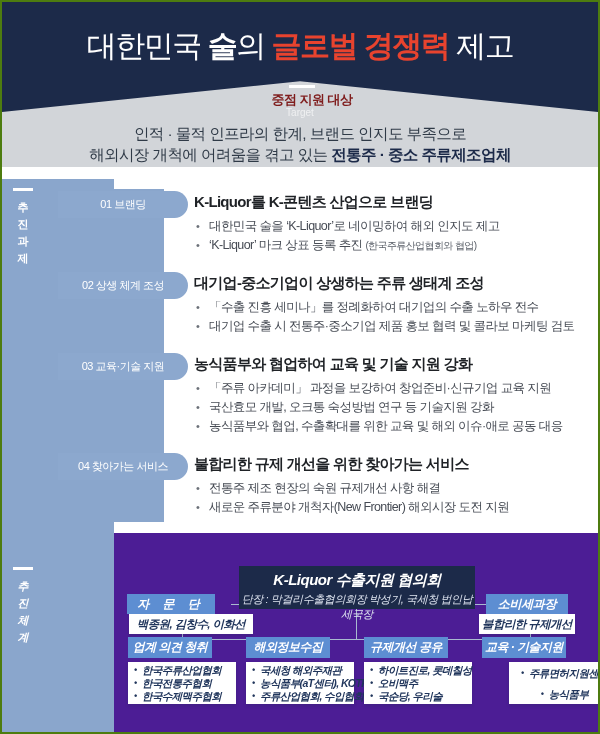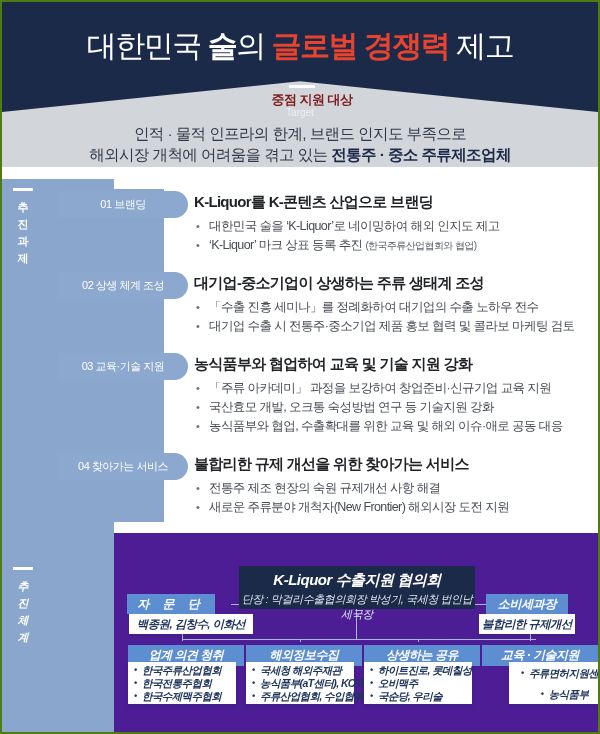--- a/index.html
+++ b/index.html
@@ -58,21 +58,21 @@
             background:#1c2a49; text-align:center; z-index:2; }
   .navybox .t{ margin-top:5px; font-size:15px; font-weight:800; color:#fff; letter-spacing:-0.5px; }
   .navybox .s{ margin-top:2px; font-size:11px; color:#dde3ef; letter-spacing:-0.4px; }
   .line{ position:absolute; background:#a9bad0; z-index:1; }
   .bluehead{ position:absolute; height:20px; background:#5d8ed2; color:#fff; z-index:2;
              font-size:12px; font-weight:700; display:flex; align-items:center; justify-content:center;
              letter-spacing:-0.3px; }
   .whitebox{ position:absolute; background:#fff; color:#21365c; z-index:2;
              font-size:11.5px; font-weight:700; display:flex; align-items:center; justify-content:center;
              letter-spacing:-0.6px; box-shadow:0 2px 2px rgba(27,42,73,0.18); white-space:nowrap; }
-  .colhead{ position:absolute; top:112px; width:116px; height:21px; background:#5d8ed2; color:#fff;
+  .colhead{ position:absolute; top:104px; width:84px; height:21px; background:#5d8ed2; color:#fff;
             font-size:12px; font-weight:700; display:flex; align-items:center; justify-content:center;
             letter-spacing:-0.5px; z-index:2; }
   .colbox{ position:absolute; top:129px; width:108px; height:42px; background:#fff; z-index:2;
            display:flex; flex-direction:column; justify-content:center; gap:1px;
            padding:3px 3px 3px 6px; box-shadow:0 2px 3px rgba(27,42,73,0.2); }
   .colbox.wide-gap{ gap:9px; }
   .colbox .oline{ position:relative; font-size:10.5px; line-height:12px; font-weight:700;
                   color:#21365c; letter-spacing:-0.6px; padding-left:8px; white-space:nowrap; }
   .colbox .oline::before{ content:"•"; position:absolute; left:0; top:0; font-size:9px; color:#21365c; }
 </style>
@@ -179,21 +179,21 @@
       <div class="oline">한국수제맥주협회</div>
     </div>
 
     <div class="colhead" style="left:244px;">해외정보수집</div>
     <div class="colbox" style="left:244px;">
       <div class="oline">국세청 해외주재관</div>
       <div class="oline">농식품부(aT센터), KOTRA</div>
       <div class="oline">주류산업협회, 수입협회</div>
     </div>
 
-    <div class="colhead" style="left:362px;">상생하는 공유</div>
+    <div class="colhead" style="left:362px;">규제개선 공유</div>
     <div class="colbox" style="left:362px;">
       <div class="oline">하이트진로, 롯데칠성</div>
       <div class="oline">오비맥주</div>
       <div class="oline">국순당, 우리술</div>
     </div>
 
     <div class="colhead" style="left:480px;">교육 · 기술지원</div>
     <div class="colbox wide-gap" style="left:507px;align-items:center;">
       <div class="oline">주류면허지원센터</div>
       <div class="oline">농식품부</div>

